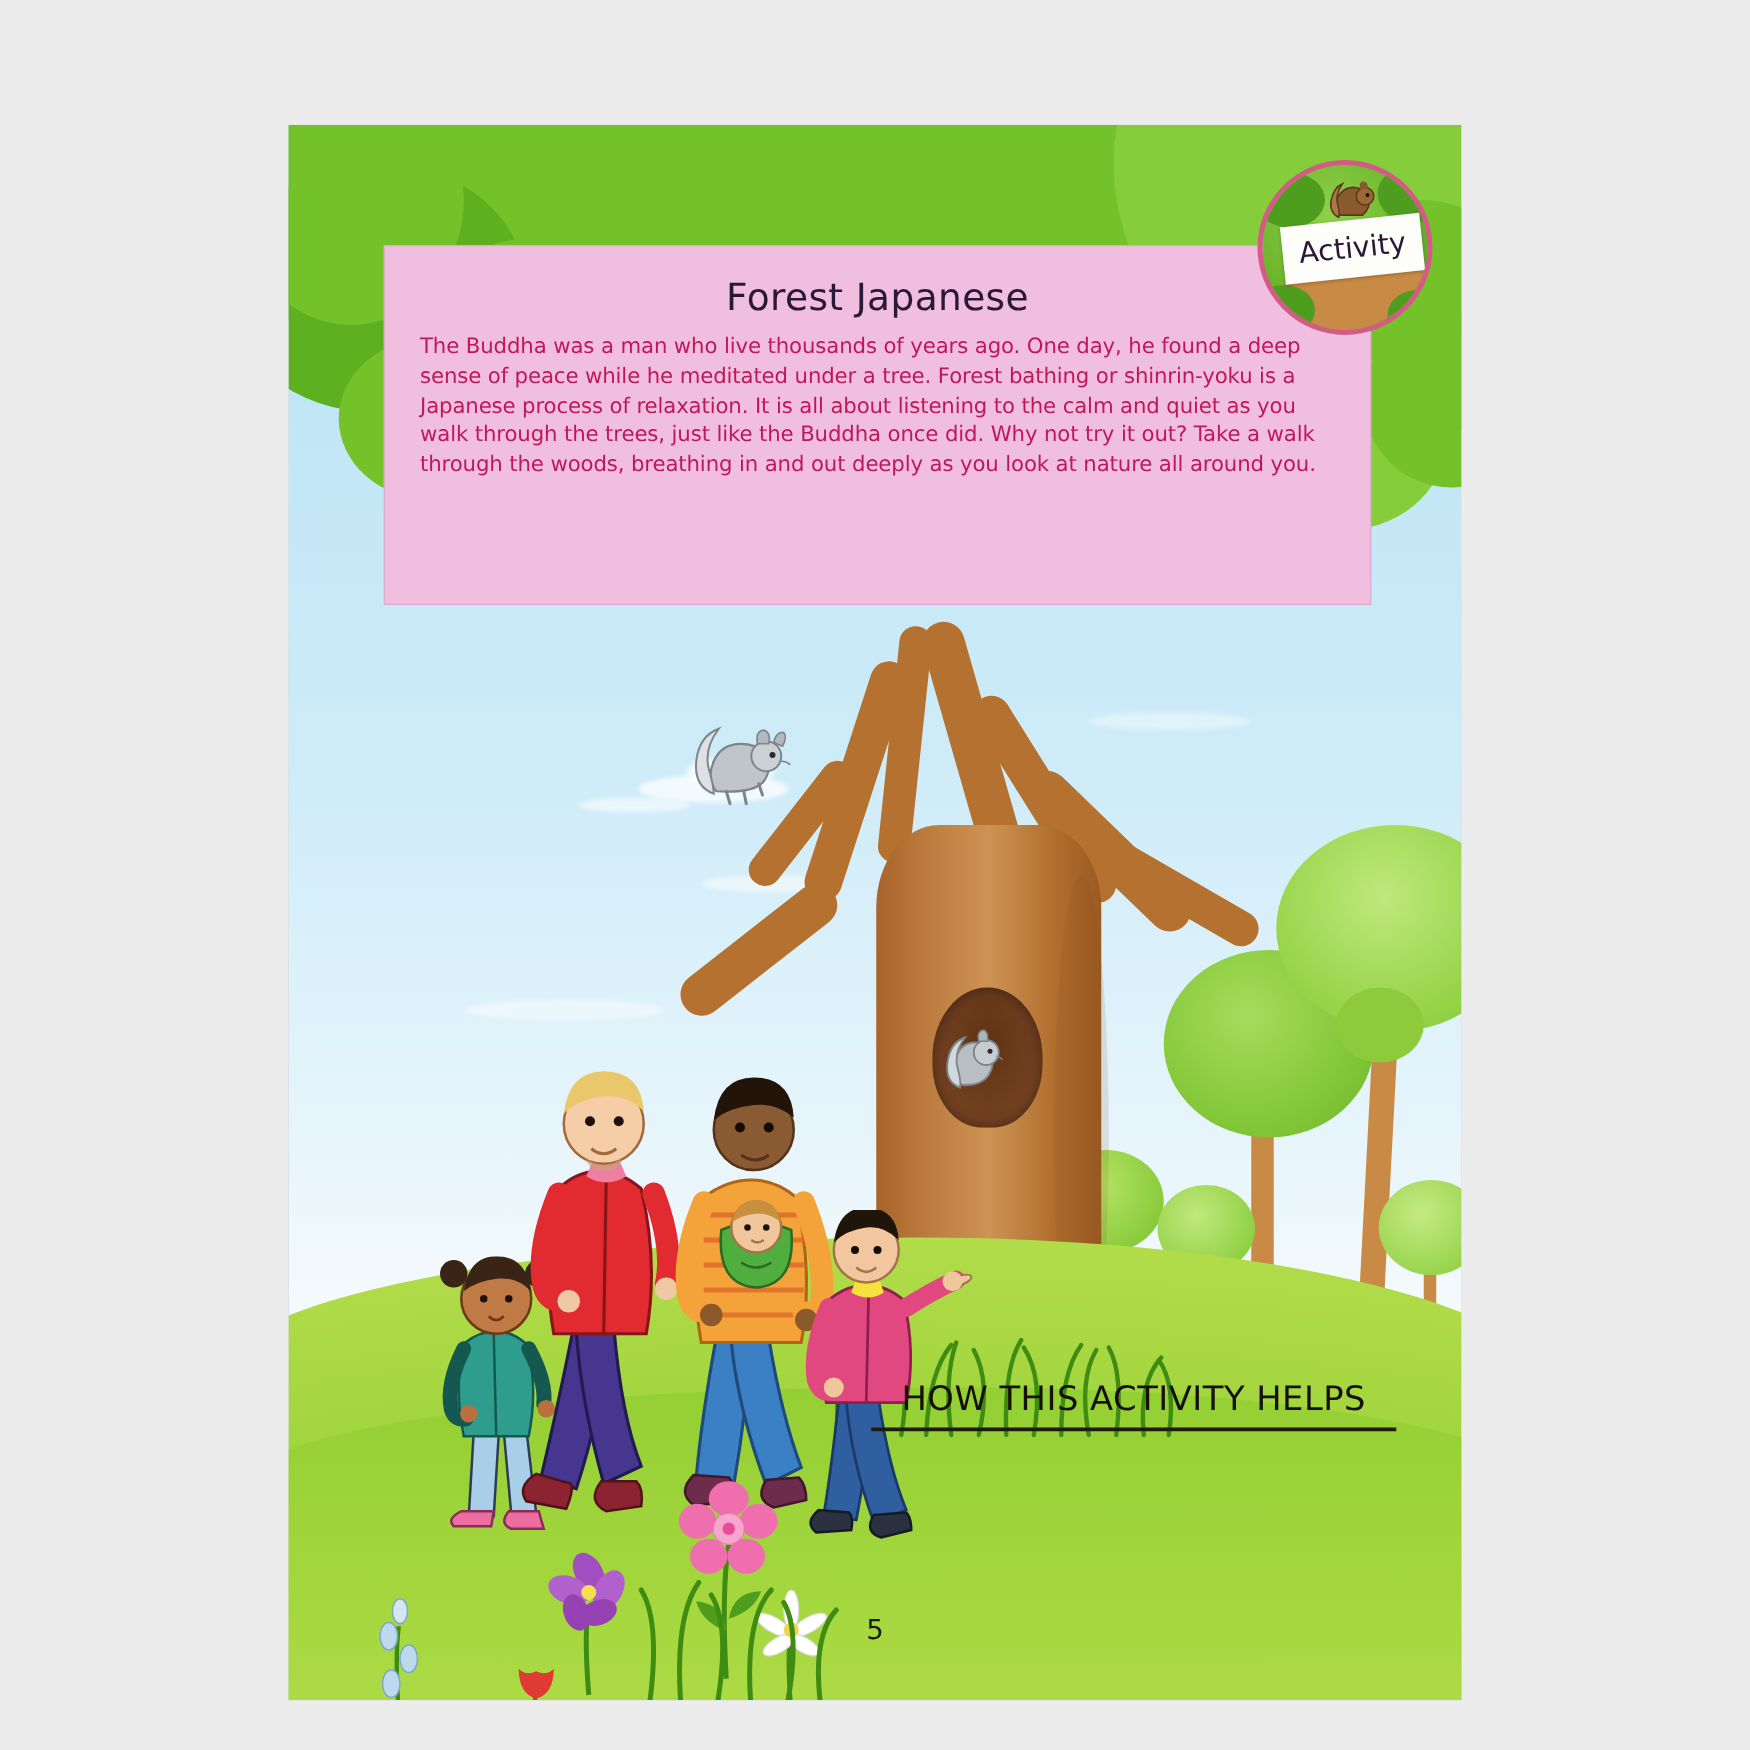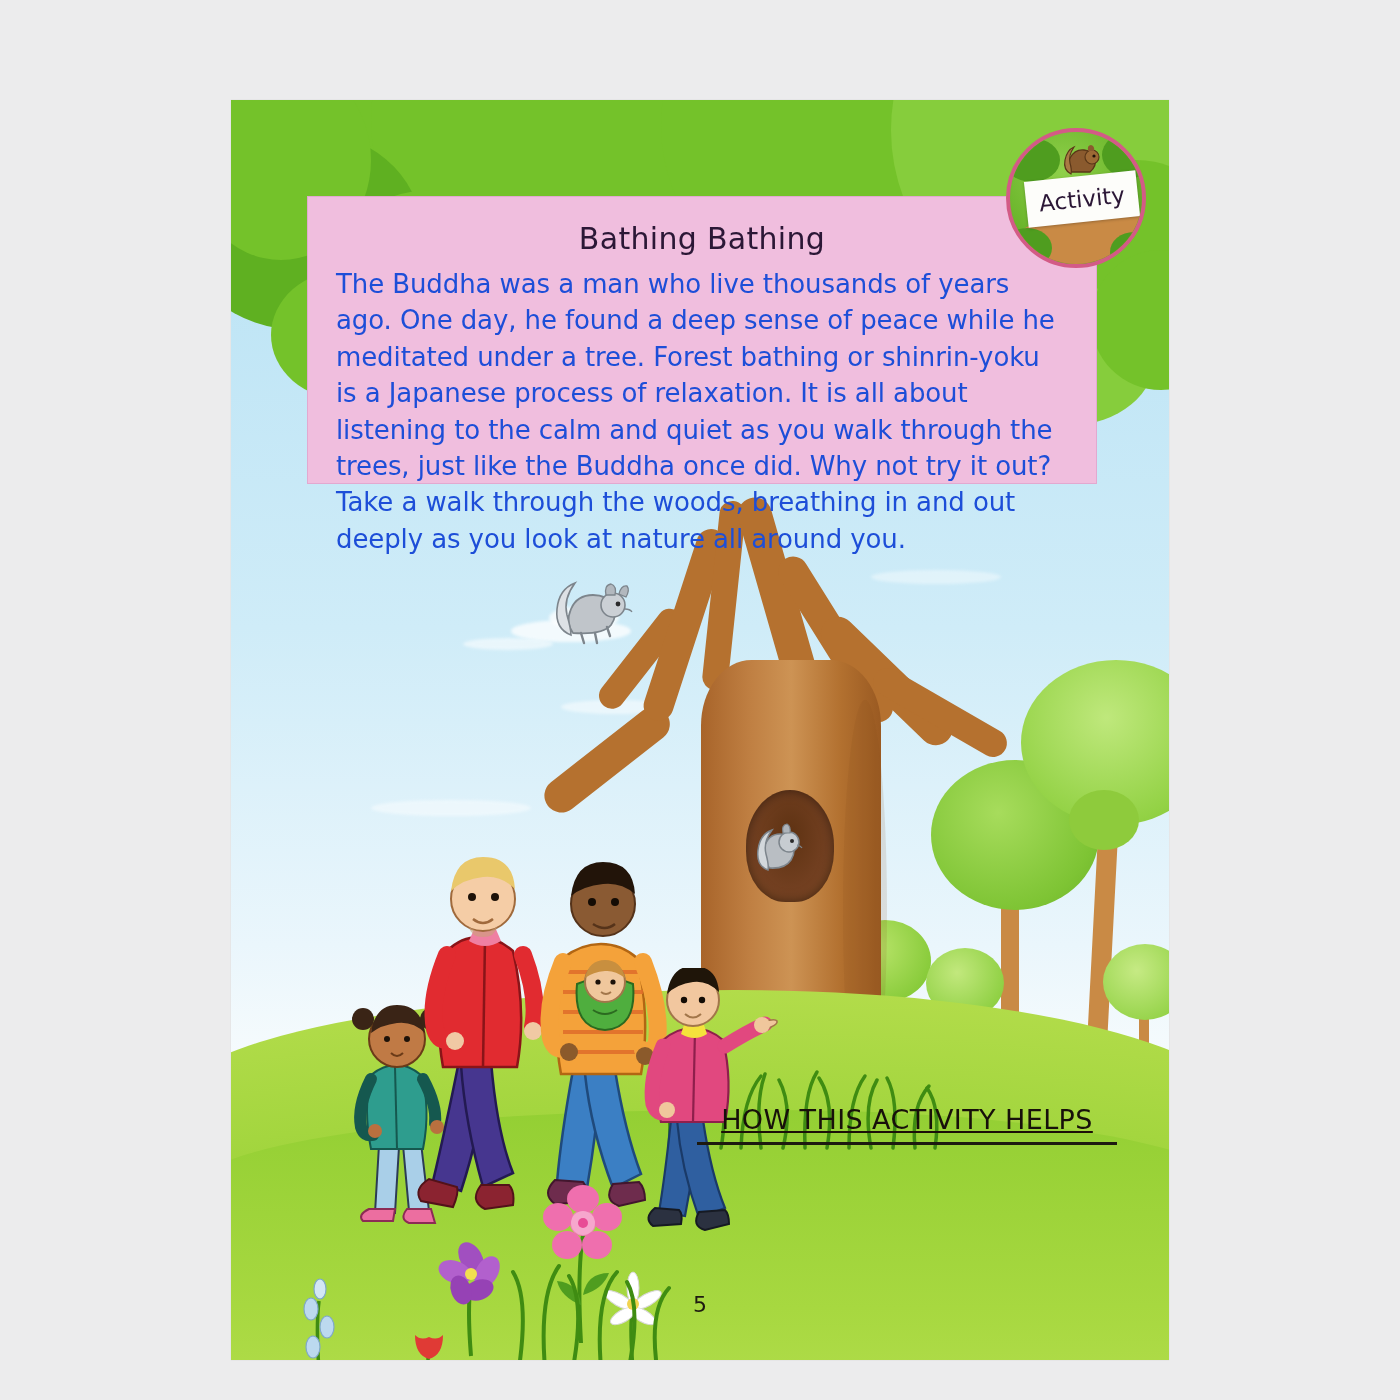--- a/index.html
+++ b/index.html
@@ -130,23 +130,23 @@
     margin: 6px 0 10px 0;
     text-align: center;
     font-size: 30px;
     font-weight: normal;
     letter-spacing: .3px;
     color: #2b1736;
     font-family: "DejaVu Sans", sans-serif;
   }
   .textbox p {
     margin: 0;
-    font-size: 26px;
+    font-size: 17px;
     line-height: 1.40;
-    color: #1d4ed8;
+    color: #be185d;
     font-family: "DejaVu Sans", sans-serif;
     letter-spacing: -0.1px;
   }
 
   
   .badge {
     position: absolute;
     left: 775px;
     top: 28px;
     width: 140px;
@@ -189,21 +189,20 @@
   .badge-squirrel { position: absolute; left: 52px; top: 12px; }
 
   
   .helps {
     position: absolute;
     left: 466px;
     top: 1004px;
     width: 420px;
     text-align: center;
     color: #1c1008;
-    text-decoration: underline;
   }
   .helps-title {
     font-size: 27px;
     letter-spacing: .4px;
     color: #17100a;
     font-family: "DejaVu Sans", sans-serif;
     padding-bottom: 5px;
   }
   .helps-rule {
     height: 3px;
@@ -502,21 +501,21 @@
       <path d="M30 148 q10 -70 -6 -96"></path>
         <path d="M56 148 q-6 -74 14 -102"></path>
       <path d="M84 148 q12 -66 -4 -92"></path>
         <path d="M112 148 q-6 -72 16 -96"></path>
       <path d="M140 148 q12 -62 -2 -86"></path>
         <path d="M168 148 q-8 -58 12 -80"></path>
     </g>
   </svg>
 
   <div class="textbox">
-    <h1>Bathing Bathing</h1>
+    <h1>Forest Japanese</h1>
     <p>The Buddha was a man who live thousands of years ago. One day, he found a deep sense of peace while he meditated under a tree. Forest bathing or shinrin-yoku is a Japanese process of relaxation. It is all about listening to the calm and quiet as you walk through the trees, just like the Buddha once did. Why not try it out? Take a walk through the woods, breathing in and out deeply as you look at nature all around you.</p>
   </div>
 
   <div class="badge">
     <div class="bush" style="left:-6px;top:6px;width:56px;height:44px;"></div>
     <div class="bush" style="left:92px;top:0px;width:56px;height:46px;"></div>
     <div class="path"></div>
     <div class="bush" style="left:-8px;top:96px;width:50px;height:40px;"></div>
     <div class="bush" style="left:100px;top:100px;width:48px;height:40px;"></div>
     <svg class="badge-squirrel" width="44" height="34" viewBox="0 0 44 34">

